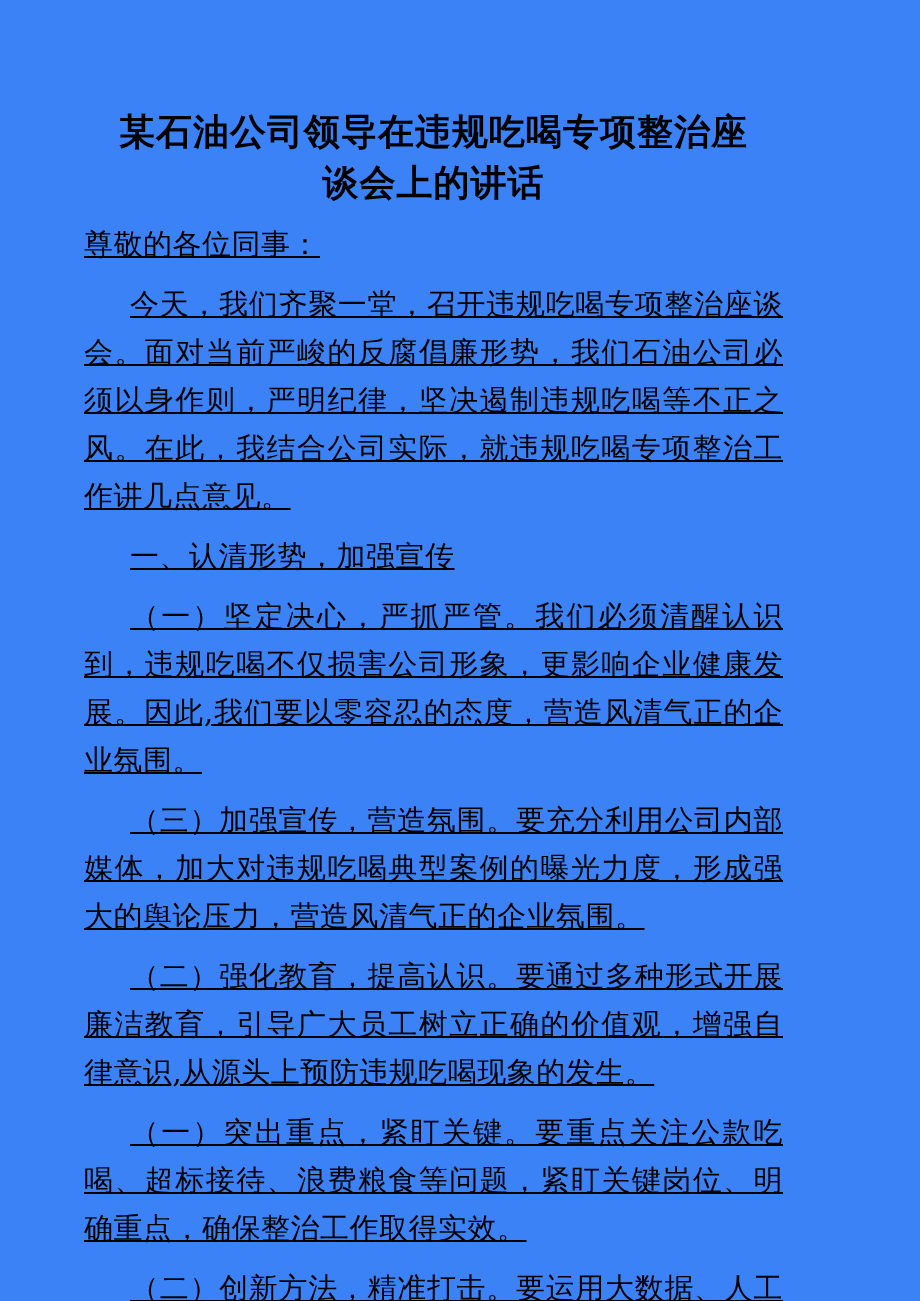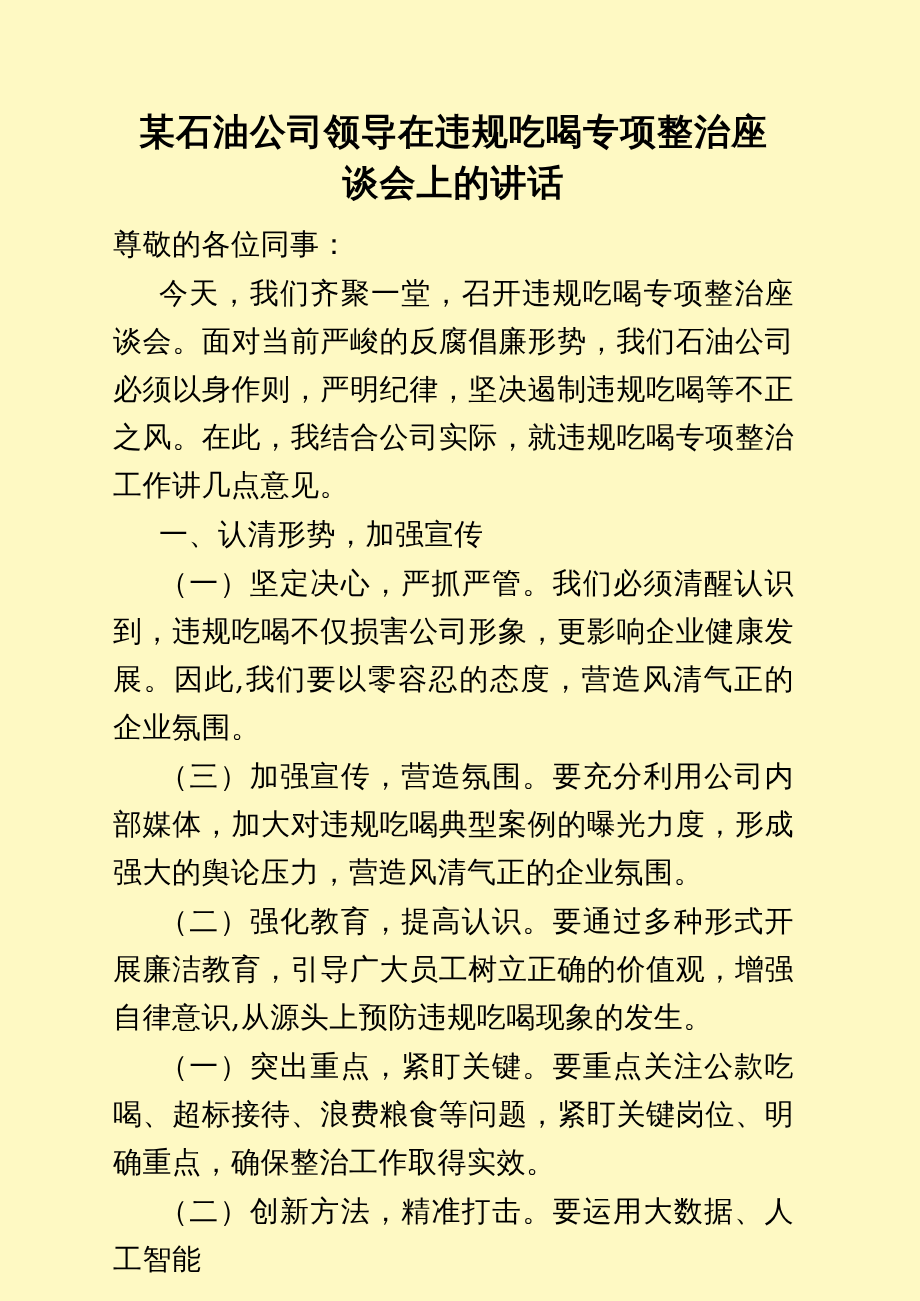--- a/index.html
+++ b/index.html
@@ -11,43 +11,44 @@
     width: 920px;
     height: 1301px;
     overflow: hidden;
     color: #000000;
     font-family: "DejaVu Serif", serif;
   }
   .page {
     box-sizing: border-box;
     width: 920px;
     height: 1301px;
-    padding: 106px 125px 0 112px;
-    background: #fef9c3;
+    padding: 106px 125px 0 72px;
+    background: #3b82f6;
   }
   .doc-title {
     font-family: "Liberation Sans", sans-serif;
     font-weight: 700;
     font-size: 36px;
     line-height: 51px;
     text-align: center;
     letter-spacing: 1px;
     color: #000000;
   }
   .doc-body {
     margin-top: 12px;
     font-size: 29px;
     line-height: 48px;
     letter-spacing: 0.5px;
   }
   .para {
-    margin: 1px;
+    margin: 12px;
     text-align: justify;
     text-justify: inter-character;
     word-break: break-all;
+    text-decoration: underline;
   }
   .para.indent {
     text-indent: 46px;
   }
   .para.salutation {
     text-indent: 0;
   }
   .para.heading {
     text-indent: 46px;
   }

